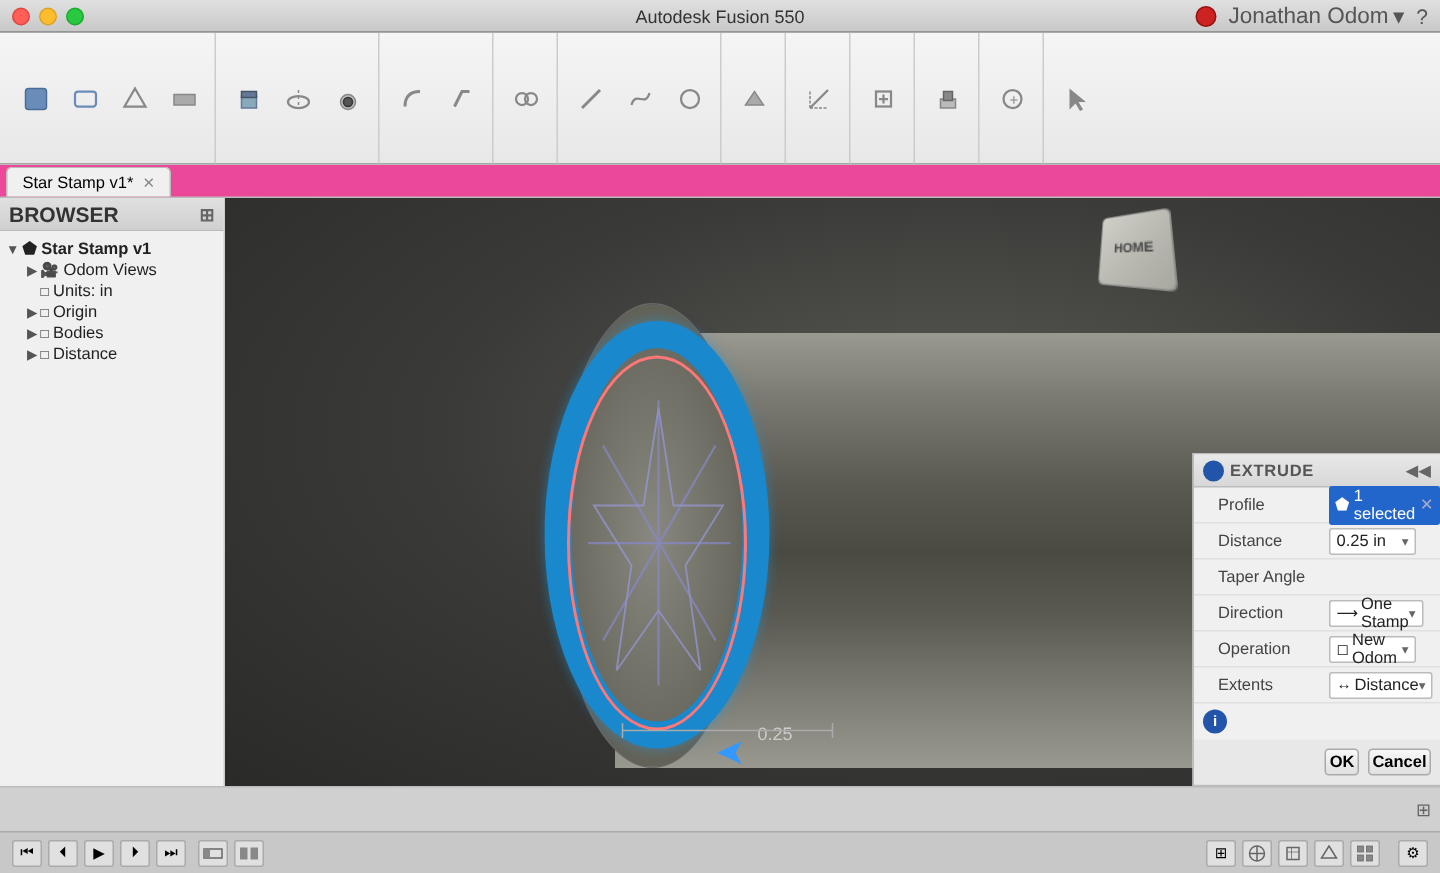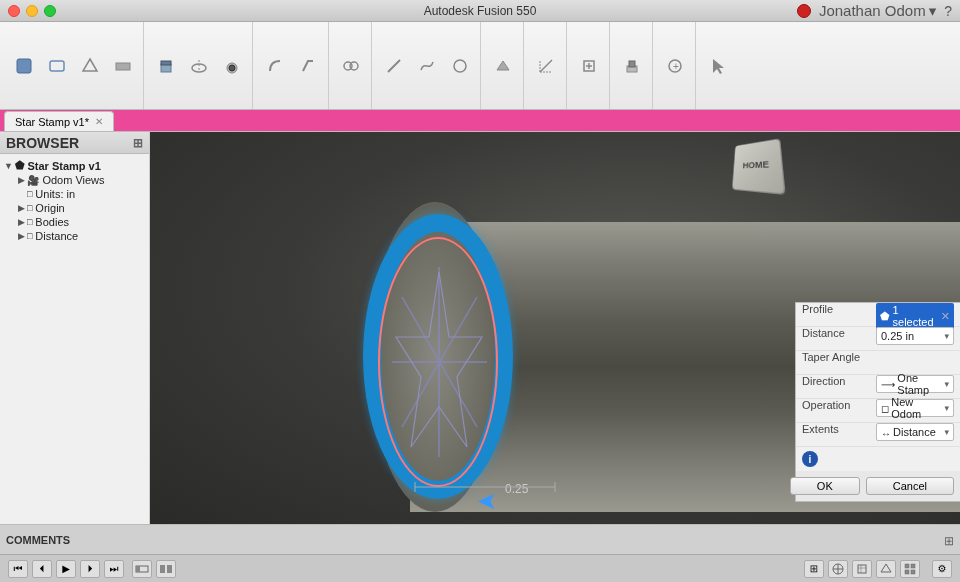--- a/index.html
+++ b/index.html
@@ -82,34 +82,34 @@
       color: #222;
     }
     #extrude-panel-header {
       height: 22px; background: linear-gradient(to bottom, #e8e8e8, #d8d8d8);
       border-bottom: 1px solid #bbb;
       display: flex; align-items: center; justify-content: space-between;
       padding: 0 6px;
     }
     #extrude-panel-header .panel-title { font-size: 11px; font-weight: 600; color: #555; letter-spacing: 0.5px; }
     .panel-row {
-      display: flex; align-items: flex-start; height: 24px;
+      display: flex; align-items: center; height: 24px;
       border-bottom: 1px solid #e0e0e0;
-      padding: 0 6px; gap: 4px;
+      padding: 0 16px; gap: 4px;
     }
     .panel-row-label { width: 70px; font-size: 11px; color: #444; flex-shrink: 0; }
     .panel-row-value {
       flex: 1; height: 18px; background: white;
       border: 1px solid #bbb; border-radius: 2px;
       padding: 0 4px; font-size: 11px; display: flex; align-items: center;
     }
     .panel-row-selected { background: #2266cc; color: white; border-radius: 2px; padding: 1px 4px; font-size: 11px; display: flex; align-items: center; gap: 3px; }
     .panel-row-selected .x-btn { cursor: pointer; color: #aac; }
     .panel-footer { height: 30px; display: flex; align-items: center; justify-content: flex-end; gap: 6px; padding: 0 6px; background: #e8e8e8; }
-    .panel-btn { padding: 2px 26px; font-size: 11px; border-radius: 3px; cursor: pointer; border: 1px solid #aaa; background: linear-gradient(to bottom, #f8f8f8, #e0e0e0); }
+    .panel-btn { padding: 2px 2px; font-size: 11px; border-radius: 3px; cursor: pointer; border: 1px solid #aaa; background: linear-gradient(to bottom, #f8f8f8, #e0e0e0); font-weight: bold; }
     .panel-btn-ok { background: linear-gradient(to bottom, #f8f8f8, #e0e0e0); }
 
     .dropdown-arrow { font-size: 9px; color: #666; margin-left: auto; }
 
     
     #bottombar {
       height: 30px; background: #d0d0d0; border-top: 1px solid #bbb;
       display: flex; align-items: center; padding: 0 6px; gap: 4px;
     }
     #bottombar-label { font-size: 11px; font-weight: 600; color: #333; flex: 1; }
@@ -390,20 +390,27 @@
       <div style="position:absolute; top:295px; left:167px; font-size:24px; color:#3399ff; transform:scaleX(-1);">➤</div>
     </div>
 
     <div class="viewcube">
       <div class="viewcube-box">
         <span style="font-size:9px; color:#444;">HOME</span>
       </div>
     </div>
 
     <div id="extrude-panel">
+      <div id="extrude-panel-header">
+        <span style="width:14px;height:14px;background:#2255aa;border-radius:50%;display:inline-block;margin-right:4px;"></span>
+        <span class="panel-title">EXTRUDE</span>
+        <div style="margin-left:auto;display:flex;gap:4px;">
+          <span style="cursor:pointer;font-size:11px;color:#666;">◀◀</span>
+        </div>
+      </div>
 
       <div class="panel-row">
         <span class="panel-row-label">Profile</span>
         <div class="panel-row-selected">
           <span>⬟</span>
           <span>1 selected</span>
           <span class="x-btn">✕</span>
         </div>
       </div>
 
@@ -456,21 +463,20 @@
 
       <div class="panel-footer">
         <button class="panel-btn panel-btn-ok">OK</button>
         <button class="panel-btn">Cancel</button>
       </div>
     </div>
   </div>
 </div>
 
 <div id="bottombar">
-  <span id="bottombar-label">COMMENTS</span>
   <div style="margin-left:auto;">
     <span style="font-size:12px;color:#666;cursor:pointer;">⊞</span>
   </div>
 </div>
 
 <div id="statusbar">
   <div class="status-controls">
     <div class="status-btn">⏮</div>
     <div class="status-btn">⏴</div>
     <div class="status-btn">▶</div>

